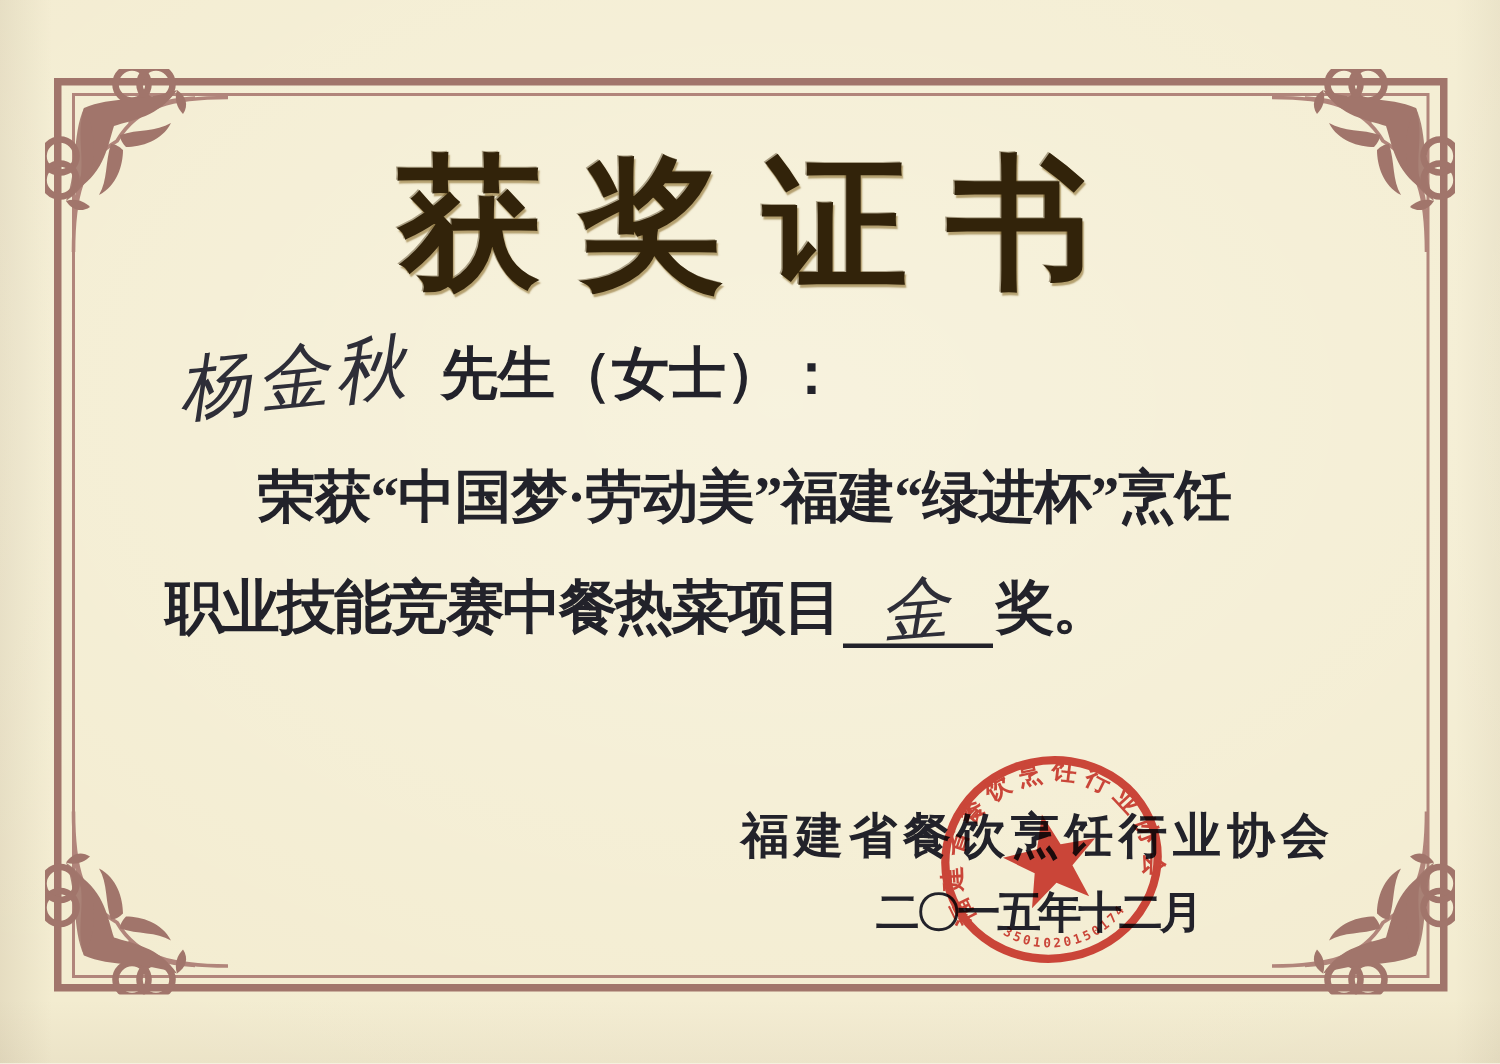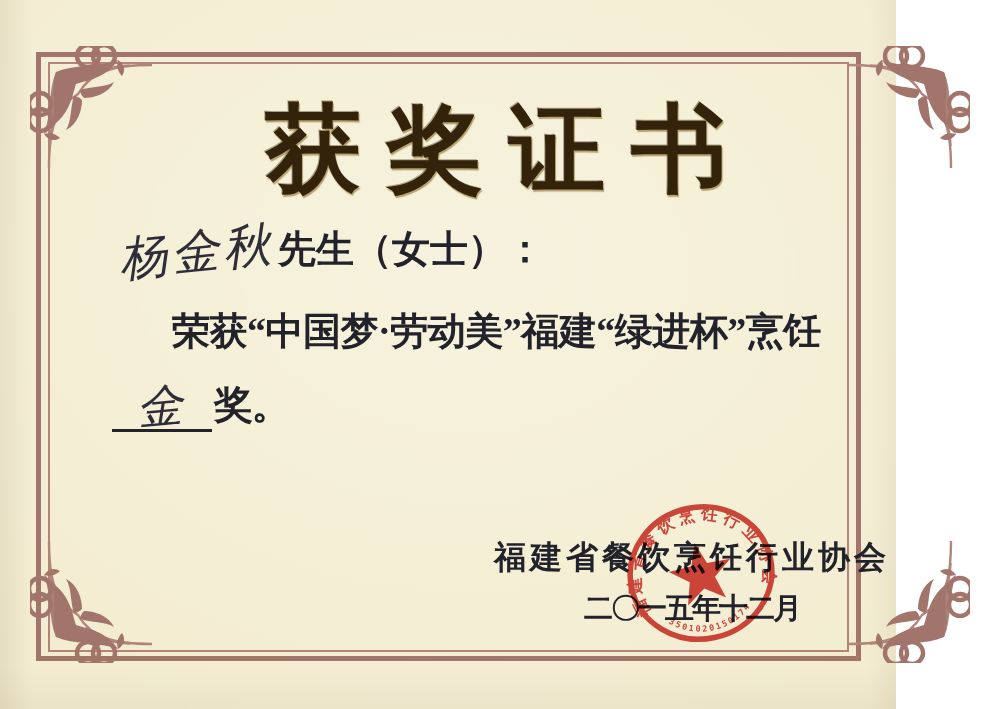--- a/index.html
+++ b/index.html
@@ -1,18 +1,18 @@
 <!DOCTYPE html>
 <html><head>
 <meta charset="utf-8">
 <style>
   html,body{margin:0;padding:0;}
   body{width:1000px;height:709px;overflow:hidden;font-family:"Liberation Serif","DejaVu Serif",serif;}
   .certificate{
-    position:relative;width:896px;height:709px;
+    position:relative;width:1000px;height:709px;
     background:
       radial-gradient(130% 120% at 52% 38%, rgba(255,255,248,0.35), rgba(255,255,248,0) 60%),
       linear-gradient(90deg, rgba(110,85,60,0.10), rgba(110,85,60,0) 3.5%),
       linear-gradient(270deg, rgba(110,85,60,0.07), rgba(110,85,60,0) 3%),
       linear-gradient(0deg, rgba(110,85,60,0.06), rgba(110,85,60,0) 6%),
       #f3ecd0;
   }
   
   .frame-thick{position:absolute;left:36px;top:52px;right:35px;bottom:48px;border:5px solid #a1756b;}
   .frame-thin{position:absolute;left:48px;top:62px;right:47px;bottom:57px;border:2px solid #b1857b;}
@@ -26,21 +26,21 @@
     position:absolute;top:86px;left:0;width:1000px;text-align:center;
     font-size:96px;font-weight:bold;letter-spacing:26px;padding-left:18px;box-sizing:border-box;
     color:#32230a;text-shadow:1px 2px 1px rgba(125,92,24,0.55), -1px -1px 0 rgba(60,40,8,0.4);
   }
   .name-row{position:absolute;top:214px;left:118px;white-space:nowrap;}
   .handwritten-name{
     display:inline-block;font-size:48px;font-style:italic;font-weight:500;
     color:#2e2e38;transform:rotate(-6deg) translateY(6px);letter-spacing:4px;
     font-family:"DejaVu Serif","Liberation Serif",serif;
   }
-  .salutation{display:inline-block;font-size:38px;font-weight:bold;color:#22222a;margin-left:4px;}
+  .salutation{display:inline-block;font-size:38px;font-weight:bold;color:#22222a;margin-left:20px;}
   .body-line{position:absolute;font-weight:bold;color:#22222a;white-space:nowrap;}
   .l1{top:306px;left:172px;font-size:38px;letter-spacing:-0.5px;text-align:right;}
   .l2{top:378px;left:110px;font-size:39px;letter-spacing:-1.5px;}
   .l3{top:450px;left:185px;font-size:38px;letter-spacing:-2.5px;}
   .blank{
     position:relative;display:inline-block;width:100px;height:38px;vertical-align:bottom;
     border-bottom:3px solid #22222a;margin:0 2px;
   }
   .blank-fill{
     position:absolute;left:50%;bottom:0px;transform:translateX(-58%) rotate(-5deg);
@@ -98,21 +98,21 @@
     </svg>
 
   <div class="title">获奖证书</div>
 
   <div class="name-row">
     <span class="handwritten-name">杨金秋</span><span class="salutation">先生（女士）：</span>
   </div>
 
   <div class="body-line l1">荣获“中国梦·劳动美”福建“绿进杯”烹饪</div>
   <div class="body-line l2">
-    <span class="blank"><span class="blank-fill">金</span></span><span>奖。</span>
+    <span>职业技能竞赛中餐热菜项目</span><span class="blank"><span class="blank-fill">金</span></span><span>奖。</span>
   </div>
 
   <div class="sign-block">
     <div class="issuer">福建省餐饮烹饪行业协会</div>
     <div class="date">二〇一五年十二月</div>
   </div>
 
   <svg class="seal" viewBox="-87 -87 174 174">
     <g transform="rotate(-12)">
       <ellipse cx="0" cy="0" rx="71" ry="66" fill="none" stroke="#cf3a33" stroke-width="5.5"></ellipse>

